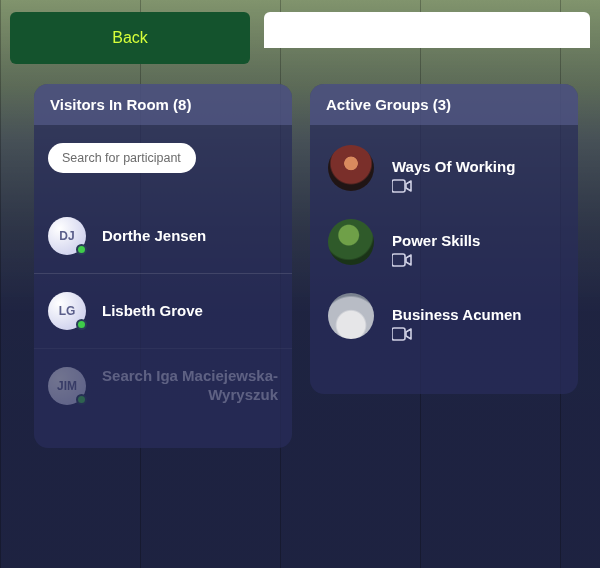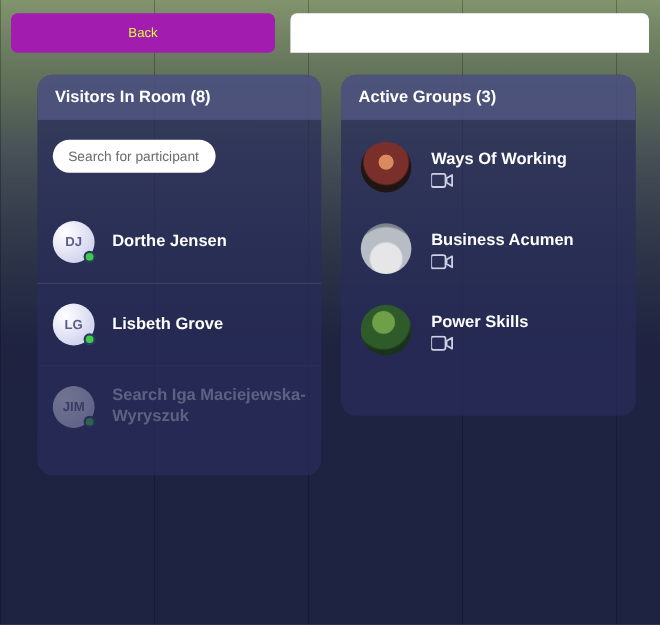--- a/index.html
+++ b/index.html
@@ -20,26 +20,26 @@
 
   .topbar {
     position: relative;
     display: flex;
     gap: 14px;
     padding: 12px 10px 6px 10px;
     z-index: 3;
   }
   .back-btn {
     flex: 0 0 240px;
-    height: 36px;
+    height: 52px;
     border-radius: 6px;
-    background: #a21caf;
+    background: #14532d;
     color: #d7ff3a;
     border: none;
-    font-size: 12px;
+    font-size: 16px;
     font-weight: 500;
     cursor: pointer;
   }
   .topbar-blank {
     flex: 1;
     height: 36px;
     background: #ffffff;
     border-radius: 6px 6px 0 0;
   }
 
@@ -100,27 +100,27 @@
     flex-shrink: 0;
   }
   .presence-dot {
     position: absolute;
     bottom: 0px; right: -1px;
     width: 11px; height: 11px;
     border-radius: 50%;
     background: #3fcc4a;
     border: 2px solid rgba(40,45,90,0.9);
   }
-  .visitor-name { color: #fff; font-weight: 700; font-size: 15px; line-height: 1.25; }
+  .visitor-name { color: #fff; font-weight: 700; font-size: 15px; line-height: 1.25; text-align: right; }
   .visitor-row.faded { opacity: 0.35; }
   .visitor-row.faded .visitor-name { color: #c9c9dc; }
 
   .group-list { display:flex; flex-direction:column; padding: 6px 0; }
   .group-row {
-    display:flex; align-items:center; gap: 18px;
+    display:flex; align-items:flex-end; gap: 18px;
     padding: 14px 18px;
     cursor:pointer;
   }
   .group-thumb {
     width: 46px; height: 46px; border-radius: 50%;
     flex-shrink:0;
     background: #555;
   }
   .thumb-1 { background: radial-gradient(circle at 50% 40%, #d98a5e 0 18%, #7a2f2a 20% 55%, #201515 60% 100%); }
   .thumb-2 { background: radial-gradient(circle at 45% 35%, #6fa048 0 25%, #2f5a2a 28% 60%, #1a3318 65% 100%); }
@@ -178,39 +178,39 @@
             <div class="group-title">Ways Of Working</div>
             <span class="video-icon">
               <svg width="20" height="14" viewBox="0 0 20 14">
                 <rect x="0" y="1" width="13" height="12" rx="2" fill="none" stroke="#cfd0e4" stroke-width="1.6"></rect>
                 <path d="M14 5 L19 2 L19 12 L14 9 Z" fill="none" stroke="#cfd0e4" stroke-width="1.6" stroke-linejoin="round"></path>
               </svg>
             </span>
           </div>
         </div>
         <div class="group-row">
+          <div class="group-thumb thumb-2"></div>
+          <div class="group-info">
+            <div class="group-title">Power Skills</div>
+            <span class="video-icon">
+              <svg width="20" height="14" viewBox="0 0 20 14">
+                <rect x="0" y="1" width="13" height="12" rx="2" fill="none" stroke="#cfd0e4" stroke-width="1.6"></rect>
+                <path d="M14 5 L19 2 L19 12 L14 9 Z" fill="none" stroke="#cfd0e4" stroke-width="1.6" stroke-linejoin="round"></path>
+              </svg>
+            </span>
+          </div>
+        </div>
+        <div class="group-row">
           <div class="group-thumb thumb-3"></div>
           <div class="group-info">
             <div class="group-title">Business Acumen</div>
             <span class="video-icon">
               <svg width="20" height="14" viewBox="0 0 20 14">
                 <rect x="0" y="1" width="13" height="12" rx="2" fill="none" stroke="#cfd0e4" stroke-width="1.6"></rect>
                 <path d="M14 5 L19 2 L19 12 L14 9 Z" fill="none" stroke="#cfd0e4" stroke-width="1.6" stroke-linejoin="round"></path>
               </svg>
             </span>
           </div>
         </div>
-        <div class="group-row">
-          <div class="group-thumb thumb-2"></div>
-          <div class="group-info">
-            <div class="group-title">Power Skills</div>
-            <span class="video-icon">
-              <svg width="20" height="14" viewBox="0 0 20 14">
-                <rect x="0" y="1" width="13" height="12" rx="2" fill="none" stroke="#cfd0e4" stroke-width="1.6"></rect>
-                <path d="M14 5 L19 2 L19 12 L14 9 Z" fill="none" stroke="#cfd0e4" stroke-width="1.6" stroke-linejoin="round"></path>
-              </svg>
-            </span>
-          </div>
-        </div>
       </div>
   </div>
 
 </div>
 
 </body></html>

